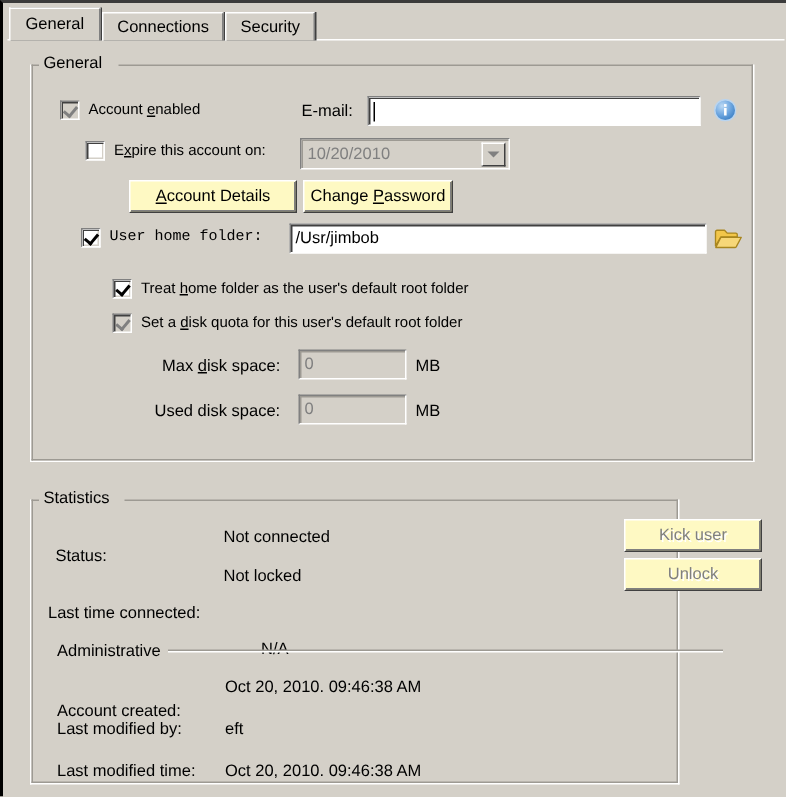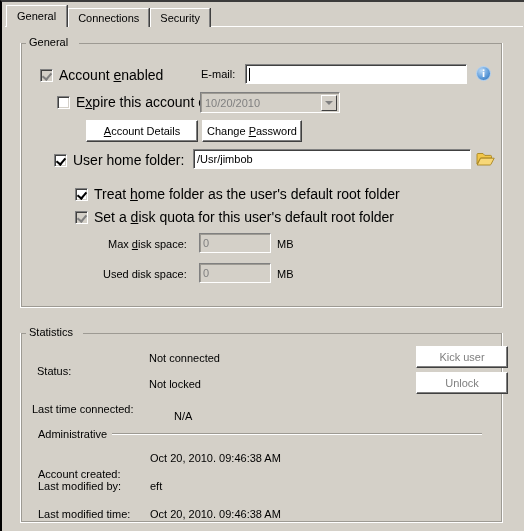--- a/index.html
+++ b/index.html
@@ -100,21 +100,21 @@
     white-space: nowrap;
     z-index: 2;
   }
 
   #group-general {
     left: 18px; top: 41px;
     width: 483px; height: 265px;
   }
   #group-statistics {
     left: 18px; top: 331px;
-    width: 483px; height: 190px;
+    width: 433px; height: 190px;
   }
 
   
   .lbl {
     position: absolute;
     font-size: 11px;
     white-space: nowrap;
     color: #000;
   }
   .u { text-decoration: underline; }
@@ -144,21 +144,21 @@
   .cb-box.checked::after {
     content: "";
     position: absolute;
     left: 3px; top: 1px;
     width: 4px; height: 7px;
     border: solid #000;
     border-width: 0 2px 2px 0;
     transform: rotate(40deg);
   }
   .cb-box.checked.disabled::after { border-color: #808080; }
-  .cb-label { font-size: 14px; }
+  .cb-label { font-size: 10px; }
 
   
   .textfield {
     position: absolute;
     background: #ffffff;
     border-top: 1px solid #808080;
     border-left: 1px solid #808080;
     border-right: 1px solid #ffffff;
     border-bottom: 1px solid #ffffff;
     box-shadow: inset 1px 1px 0 #404040;
@@ -217,21 +217,21 @@
     content: "";
     width: 0; height: 0;
     border-left: 4px solid transparent;
     border-right: 4px solid transparent;
     border-top: 4px solid #808080;
   }
 
   
   .button {
     position: absolute;
-    background: #ffffff;
+    background: #fef9c3;
     border-top: 1px solid #ffffff;
     border-left: 1px solid #ffffff;
     border-right: 1px solid #404040;
     border-bottom: 1px solid #404040;
     box-shadow: inset -1px -1px 0 #808080;
     box-sizing: border-box;
     font-size: 11px;
     font-family: "Liberation Sans", sans-serif;
     display: flex;
     align-items: center;
@@ -327,21 +327,21 @@
     <span class="combo-arrow"></span>
   </div>
 
   <div class="button" style="left:84px; top:118px; width:112px; height:22px;">
     <span><span class="u">A</span>ccount Details</span>
   </div>
   <div class="button" style="left:200px; top:118px; width:100px; height:22px;">
     <span>Change <span class="u">P</span>assword</span>
   </div>
 
-  <div class="checkbox" style="left:52px; top:150px;">
+  <div class="checkbox" style="left:52px; top:150px;font-family:Liberation Mono, monospace;">
     <span class="cb-box checked"></span>
     <span class="cb-label">User home folder:</span>
   </div>
   <div class="textfield" style="left:191px; top:147px; width:278px; height:20px;">
     <span>/Usr/jimbob</span>
   </div>
   <div id="folder-icon">
     <svg width="19" height="16" viewBox="0 0 19 16" xmlns="http://www.w3.org/2000/svg">
       <path d="M1 3.5 A1 1 0 0 1 2 2.5 L7 2.5 L8.8 4.4 L14.5 4.4 A1 1 0 0 1 15.5 5.4 L15.5 7 L4.5 7 L1 13 Z" fill="#f2c64a" stroke="#a9861f" stroke-width="0.9" stroke-linejoin="round"></path>
       <path d="M4.6 7.2 L18.2 7.2 L14.8 13.6 A1 1 0 0 1 14 14 L1.2 14 Z" fill="#f7d778" stroke="#a9861f" stroke-width="0.9" stroke-linejoin="round"></path>
@@ -375,21 +375,21 @@
     <div class="gb-topline-left" style="left:0; width:5px;"></div>
     <div class="gb-topline-right" style="left:62px; right:0;"></div>
     <div class="gb-title" style="left:5px;">Statistics</div>
   </div>
 
   <div class="lbl" style="left:35px; top:363px;">Status:</div>
   <div class="lbl" style="left:147px; top:350px;">Not connected</div>
   <div class="lbl" style="left:147px; top:376px;">Not locked</div>
 
   <div class="lbl" style="left:30px; top:401px;">Last time connected:</div>
-  <div class="lbl" style="left:152px; top:408px;padding-left:20px;">N/A</div>
+  <div class="lbl" style="left:152px; top:425px;padding-left:20px;">N/A</div>
 
   <div class="button disabled" style="left:414px; top:344px; width:92px; height:22px;">
     <span>Kick user</span>
   </div>
   <div class="button disabled" style="left:414px; top:370px; width:92px; height:22px;">
     <span>Unlock</span>
   </div>
 
   <div class="lbl" style="left:36px; top:426px;">Administrative</div>
   <div id="admin-sep"></div>

